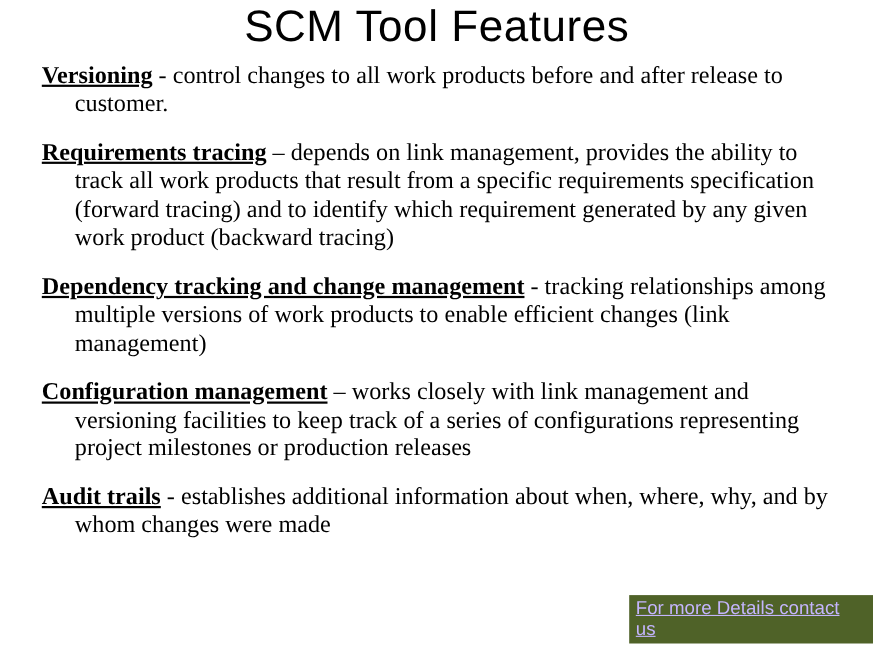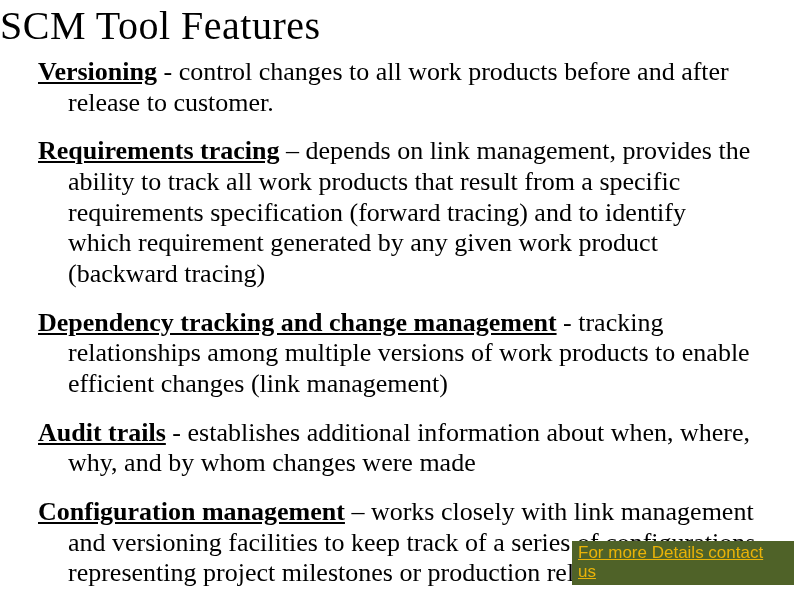--- a/index.html
+++ b/index.html
@@ -12,46 +12,46 @@
     color: #000;
     overflow: hidden;
   }
   .slide {
     position: relative;
     width: 794px;
     height: 595px;
     box-sizing: border-box;
   }
   .title {
-    font-family: Liberation Serif, serif;
+    font-family: Liberation Sans, sans-serif;
     font-size: 40px;
-    text-align: left;
+    text-align: center;
     margin-top: 2px;
     margin-bottom: 8px;
     letter-spacing: 0.5px;
   }
   .body {
     padding: 0 38px 0 38px;
   }
   .para {
-    font-size: 26px;
+    font-size: 22px;
     line-height: 1.18;
     margin: 0 0 18px 0;
     text-indent: -30px;
     padding-left: 30px;
   }
   .term { font-weight: bold; }
   .u { text-decoration: underline; }
   .contact-box {
     position: absolute;
     right: 0;
     bottom: 12px;
     width: 222px;
     background: #4f6228; 
-    color: #eab308;
+    color: #c4b5fd;
     font-family: Arial, Helvetica, sans-serif;
     font-size: 17px;
     text-decoration: underline;
     padding: 2px 6px 3px 6px;
     line-height: 1.15;
     box-sizing: border-box;
   }
 </style>
 </head>
 <body>
@@ -68,25 +68,25 @@
 
     <p class="para">
       <span class="term u">Requirements tracing</span><span> – </span><span>depends on link management, provides the ability to track all work products that result from a specific requirements specification (forward tracing) and to identify which requirement generated by any given work product (backward tracing)</span>
     </p>
 
     <p class="para">
       <span class="term u">Dependency tracking and change management</span><span> - </span><span>tracking relationships among multiple versions of work products to enable efficient changes (link management)</span>
     </p>
 
     <p class="para">
-      <span class="term u">Audit trails</span><span> -  </span><span>establishes additional information about when, where, why, and by whom changes were made</span>
+      <span class="term u">Configuration management</span><span> – </span><span>works closely with link management and versioning facilities to keep track of a series of configurations representing project milestones or production releases</span>
     </p>
 
     <p class="para">
-      <span class="term u">Configuration management</span><span> – </span><span>works closely with link management and versioning facilities to keep track of a series of configurations representing project milestones or production releases</span>
+      <span class="term u">Audit trails</span><span> -  </span><span>establishes additional information about when, where, why, and by whom changes were made</span>
     </p>
 
   </div>
 
   <a class="contact-box">
     <span>For more Details contact</span><br>
     <span>us</span>
   </a>
 
 </div>

